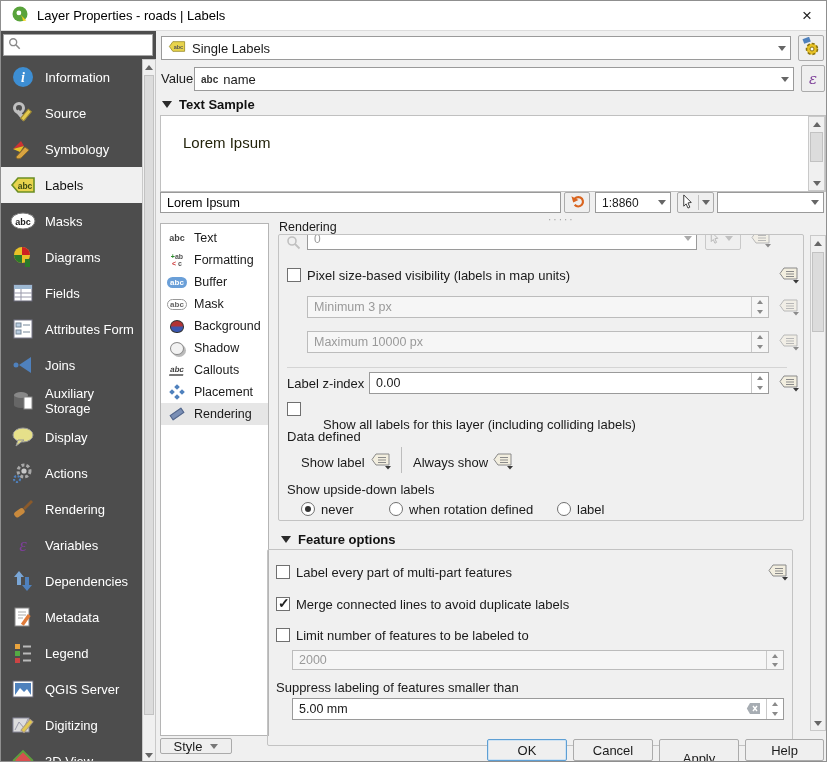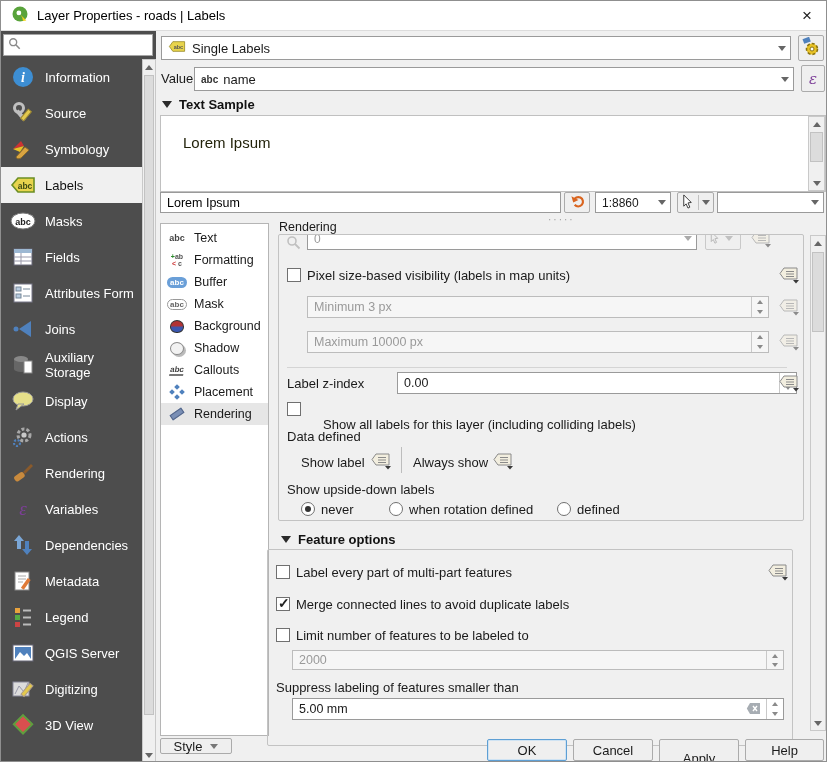--- a/index.html
+++ b/index.html
@@ -138,20 +138,31 @@
             <svg width="26" height="20" viewBox="0 0 26 20">
               <ellipse cx="13" cy="10" rx="12" ry="8" fill="#fff" stroke="#777"></ellipse>
               <text x="13" y="13.5" font-size="9" font-weight="bold" fill="#222" text-anchor="middle">abc</text>
             </svg>
           </span>
         <span class="side-label">Masks</span>
       </div>
       <div class="side-item">
         <span class="side-icon">
             <svg width="24" height="24" viewBox="0 0 24 24">
+              <circle cx="11" cy="10" r="8" fill="#e8c227"></circle>
+              <path d="M11 10 L11 2 A8 8 0 0 1 19 10 Z" fill="#cc2222"></path>
+              <path d="M11 10 L3 10 A8 8 0 0 0 11 18 Z" fill="#2a7a2a"></path>
+              <rect x="14" y="14" width="5" height="8" fill="#2a7a2a"></rect>
+            </svg>
+          </span>
+        <span class="side-label">Diagrams</span>
+      </div>
+      <div class="side-item">
+        <span class="side-icon">
+            <svg width="24" height="24" viewBox="0 0 24 24">
               <rect x="3" y="4" width="18" height="16" fill="#fff" stroke="#667"></rect>
               <rect x="3" y="4" width="18" height="4" fill="#9db8d2"></rect>
               <line x1="3" y1="12" x2="21" y2="12" stroke="#99a"></line>
               <line x1="3" y1="16" x2="21" y2="16" stroke="#99a"></line>
               <line x1="10" y1="8" x2="10" y2="20" stroke="#99a"></line>
             </svg>
           </span>
         <span class="side-label">Fields</span>
       </div>
       <div class="side-item">
@@ -515,21 +526,21 @@
             <line x1="8" y1="5.5" x2="16" y2="5.5" stroke="#8a8a8a"></line>
             <line x1="8" y1="8" x2="16" y2="8" stroke="#8a8a8a"></line>
             <line x1="8" y1="10.5" x2="16" y2="10.5" stroke="#8a8a8a"></line>
             <path d="M15 14 L21 14 L18 17.5 Z" fill="#3a3a3a"></path>
           </svg>
         </span>
 
       <div class="hline" style="left:8px;top:132px;width:500px;"></div>
 
       <span class="lbl" style="left:8px;top:141px;">Label z-index</span>
-      <div class="spin" style="left:90px;top:137px;width:400px;height:22px;margin-left:28px;">
+      <div class="spin" style="left:90px;top:137px;width:400px;height:22px;">
         <span>0.00</span>
         <span class="sbtns">
             <div>
               <span class="tri-u"></span>
             </div>
             <div>
               <span class="tri-d"></span>
             </div>
           </span>
       </div>
@@ -568,21 +579,21 @@
             <path d="M15 14 L21 14 L18 17.5 Z" fill="#3a3a3a"></path>
           </svg>
         </span>
 
       <span class="lbl" style="left:8px;top:247px;">Show upside-down labels</span>
       <span class="radio sel" style="left:22px;top:267px;"></span>
       <span class="lbl" style="left:42px;top:267px;">never</span>
       <span class="radio" style="left:110px;top:267px;"></span>
       <span class="lbl" style="left:130px;top:267px;">when rotation defined</span>
       <span class="radio" style="left:278px;top:267px;"></span>
-      <span class="lbl" style="left:298px;top:267px;">defined</span>
+      <span class="lbl" style="left:298px;top:267px;">label</span>
     </div>
 
     <div class="sect-head" style="left:125px;top:501px;">
       <span class="blk-tri"></span>
       <span>Feature options</span>
     </div>
 
     <div class="gbox" style="left:111px;top:518px;width:526px;height:197px;">
       <span class="cbx" style="left:8px;top:15px;"></span>
       <span class="lbl" style="left:28px;top:15px;">Label every part of multi-part features</span>

